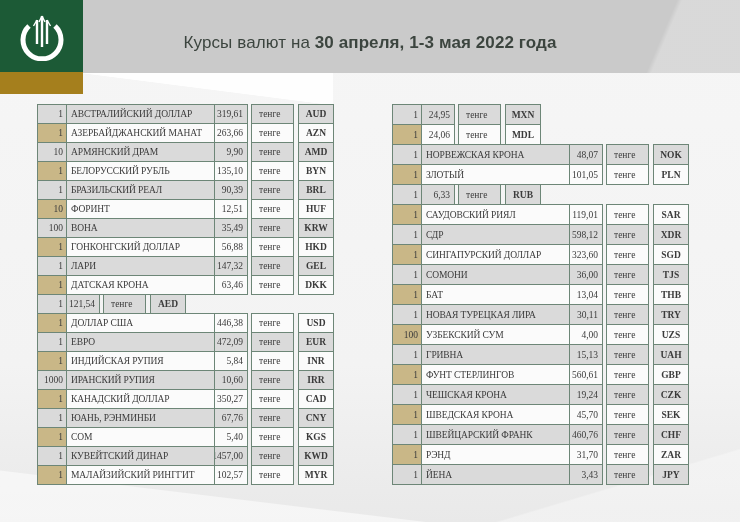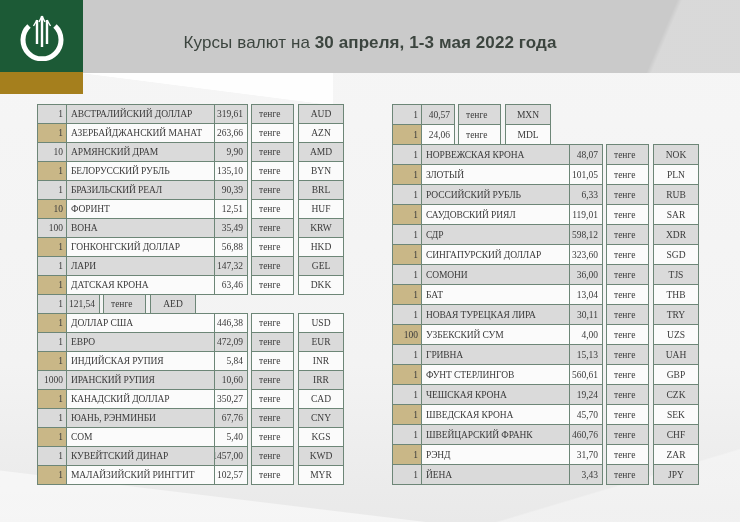--- a/index.html
+++ b/index.html
@@ -38,21 +38,21 @@
   .trow { display:flex; align-items:stretch; height:20px; }
   #table-right .trow { height:21px; }
   .trow + .trow { margin-top:-1px; }
   .cell { display:flex; align-items:center; border:1px solid var(--border-green,#6d8677);
           font-family:"Liberation Serif", serif; font-size:9.5px; color:#3b3b3b;
           overflow:hidden; white-space:nowrap; }
   .cell.qty  { width:30px;  justify-content:flex-end; padding-right:3px; }
   .cell.name { width:149px; padding-left:4px; margin-left:-1px; letter-spacing:-.1px; }
   .cell.rate { width:34px;  justify-content:flex-end; padding-right:4px; margin-left:-1px; }
   .cell.unit { width:43px;  padding-left:7px; }
-  .cell.code { width:46px;  justify-content:center; }
+  .cell.code { width:36px;  justify-content:center;font-weight:bold; }
   .gap { background:transparent; }
   .trow.odd  .cell { background:var(--row-grey,#dadada); }
   .trow.even .cell { background:var(--row-white,#fbfbfb); }
   .trow.even .cell.qty { background:var(--qty-tan,#c9b787); }
 </style>
 </head>
 <body>
 
 <div class="page">
 
@@ -251,21 +251,21 @@
         <div class="cell rate">102,57</div>
         <div class="gap" style="width: 3px;"></div>
         <div class="cell unit">тенге</div>
         <div class="gap" style="width: 4px;"></div>
         <div class="cell code">MYR</div>
       </div>
     </div>
   <div class="ctable" id="table-right">
       <div class="trow odd">
         <div class="cell qty">1</div>
-        <div class="cell rate">40,57</div>
+        <div class="cell rate">24,95</div>
         <div class="gap" style="width: 3px;"></div>
         <div class="cell unit">тенге</div>
         <div class="gap" style="width: 4px;"></div>
         <div class="cell code">MXN</div>
       </div>
       <div class="trow even">
         <div class="cell qty">1</div>
         <div class="cell rate">24,06</div>
         <div class="gap" style="width: 3px;"></div>
         <div class="cell unit">тенге</div>
@@ -285,21 +285,20 @@
         <div class="cell qty">1</div>
         <div class="cell name">ЗЛОТЫЙ</div>
         <div class="cell rate">101,05</div>
         <div class="gap" style="width: 3px;"></div>
         <div class="cell unit">тенге</div>
         <div class="gap" style="width: 4px;"></div>
         <div class="cell code">PLN</div>
       </div>
       <div class="trow odd">
         <div class="cell qty">1</div>
-        <div class="cell name">РОССИЙСКИЙ РУБЛЬ</div>
         <div class="cell rate">6,33</div>
         <div class="gap" style="width: 3px;"></div>
         <div class="cell unit">тенге</div>
         <div class="gap" style="width: 4px;"></div>
         <div class="cell code">RUB</div>
       </div>
       <div class="trow even">
         <div class="cell qty">1</div>
         <div class="cell name">САУДОВСКИЙ РИЯЛ</div>
         <div class="cell rate">119,01</div>

